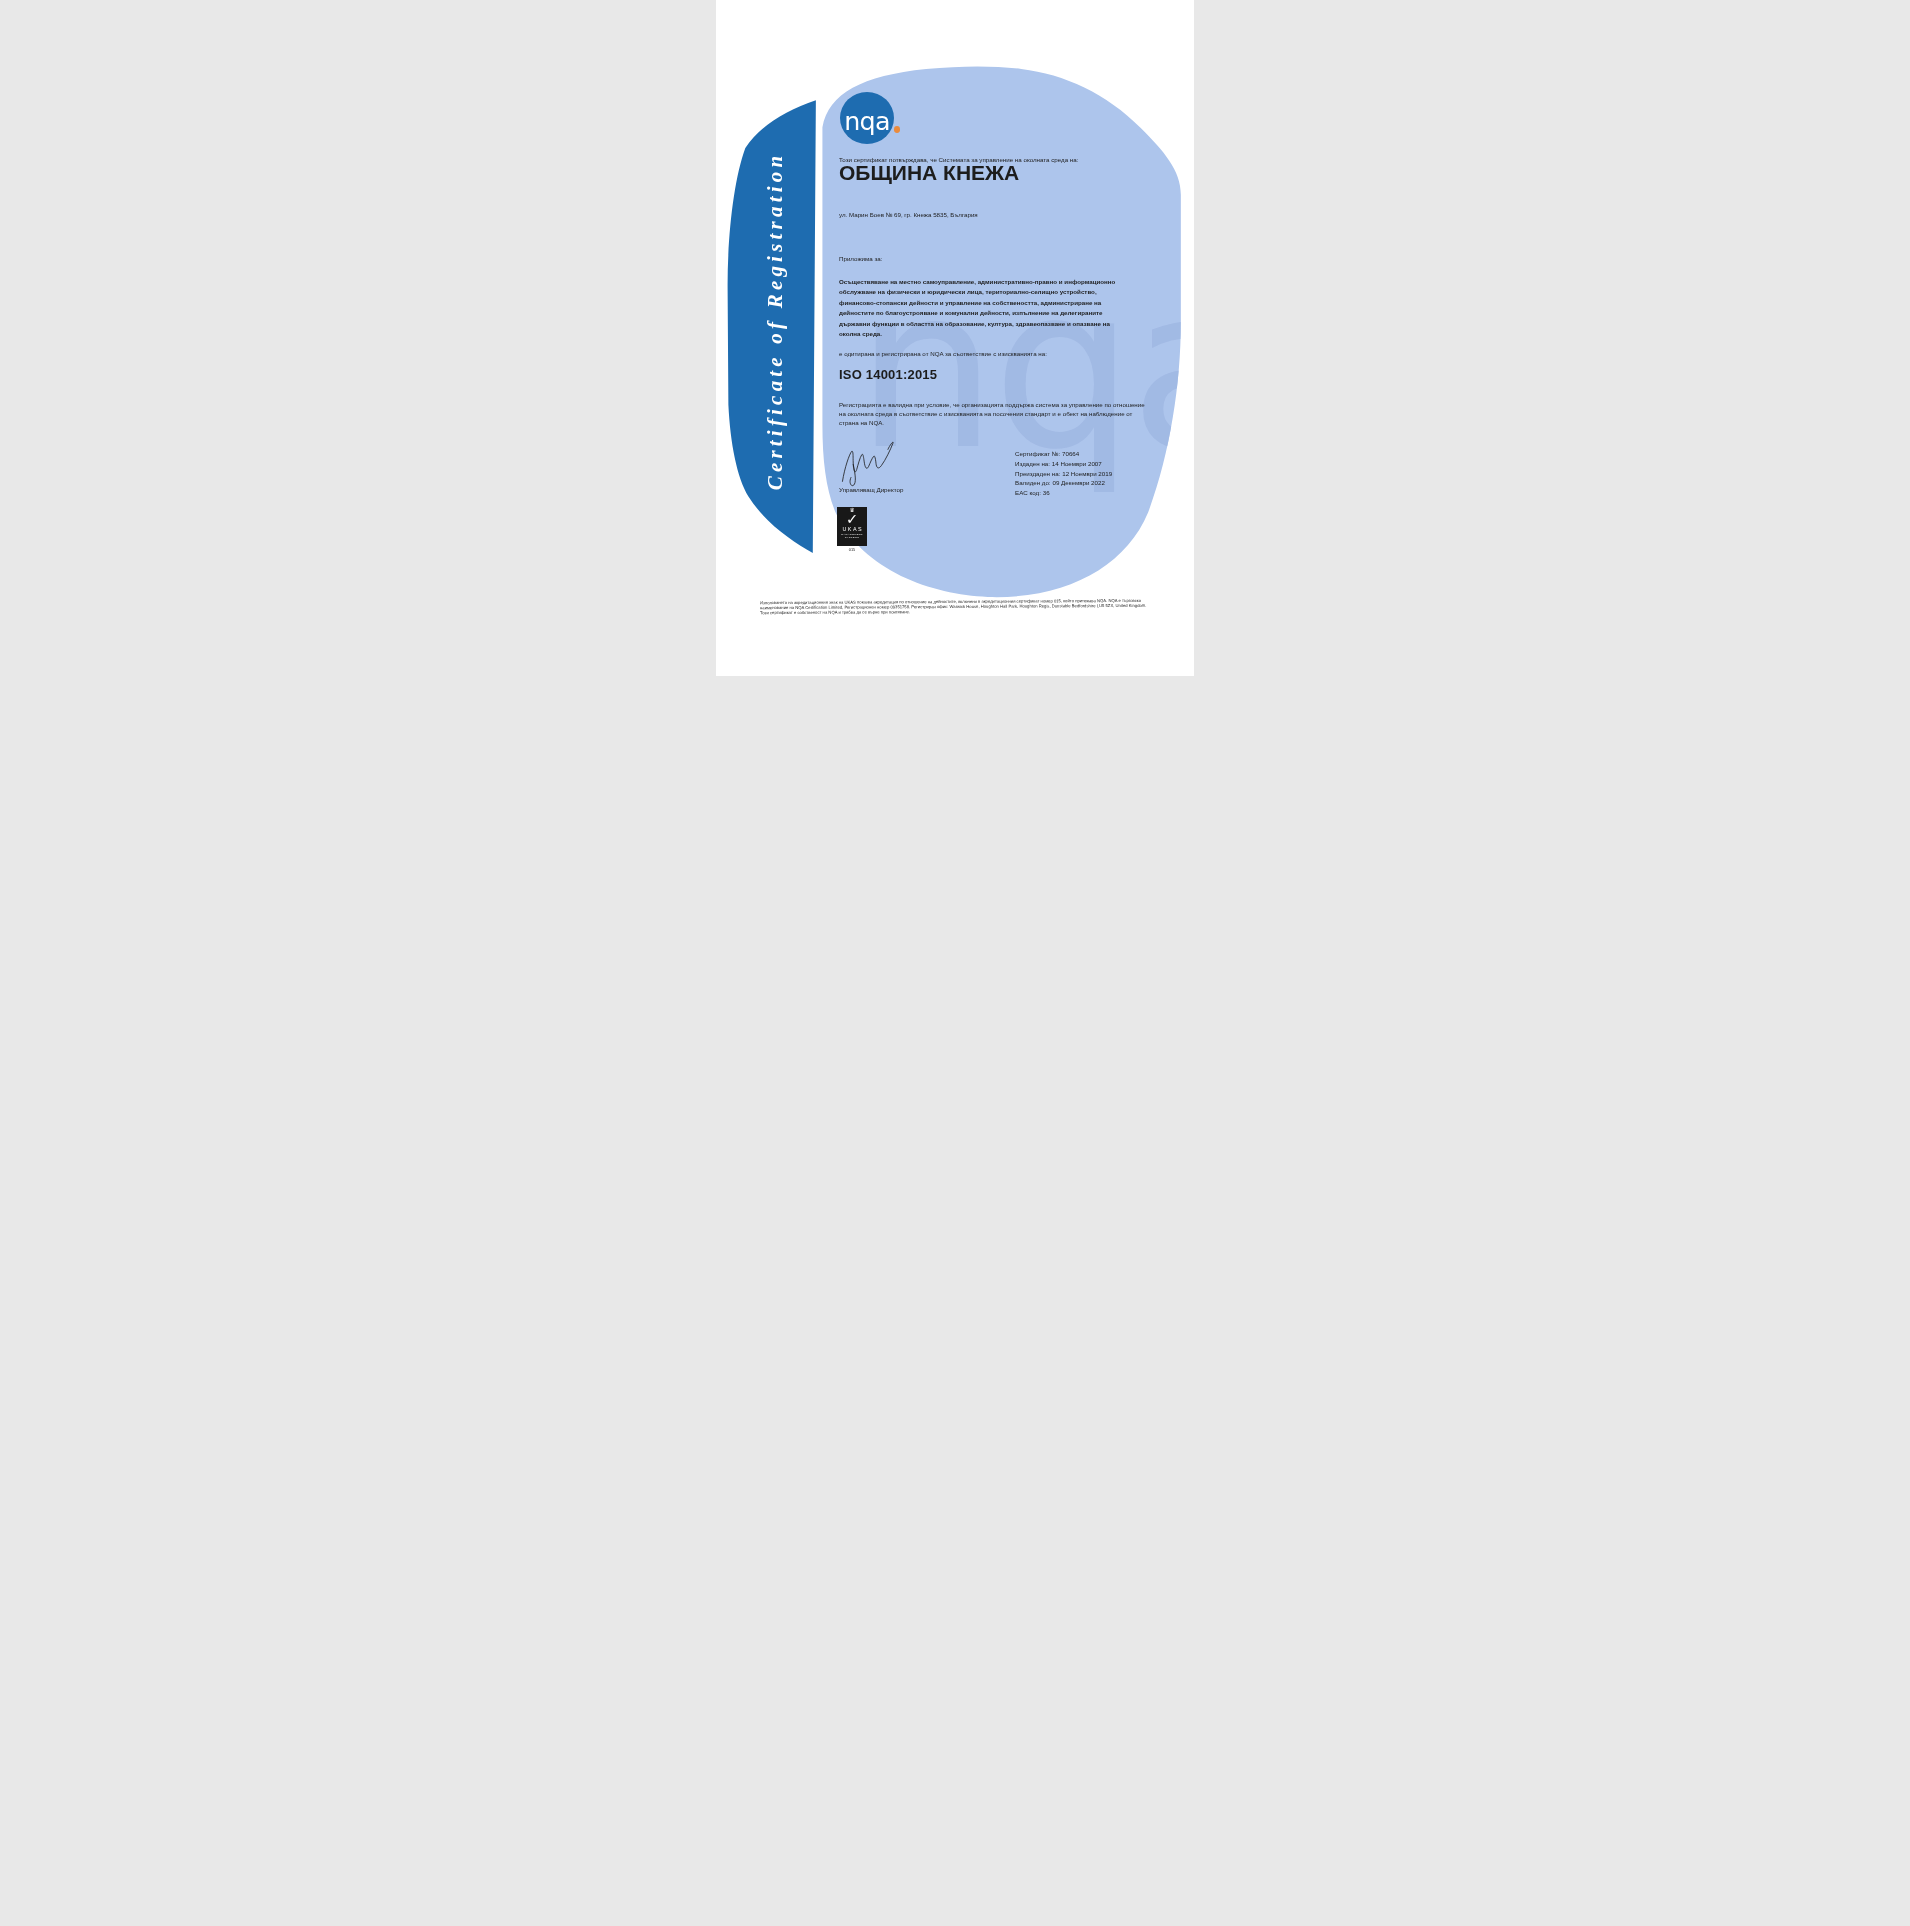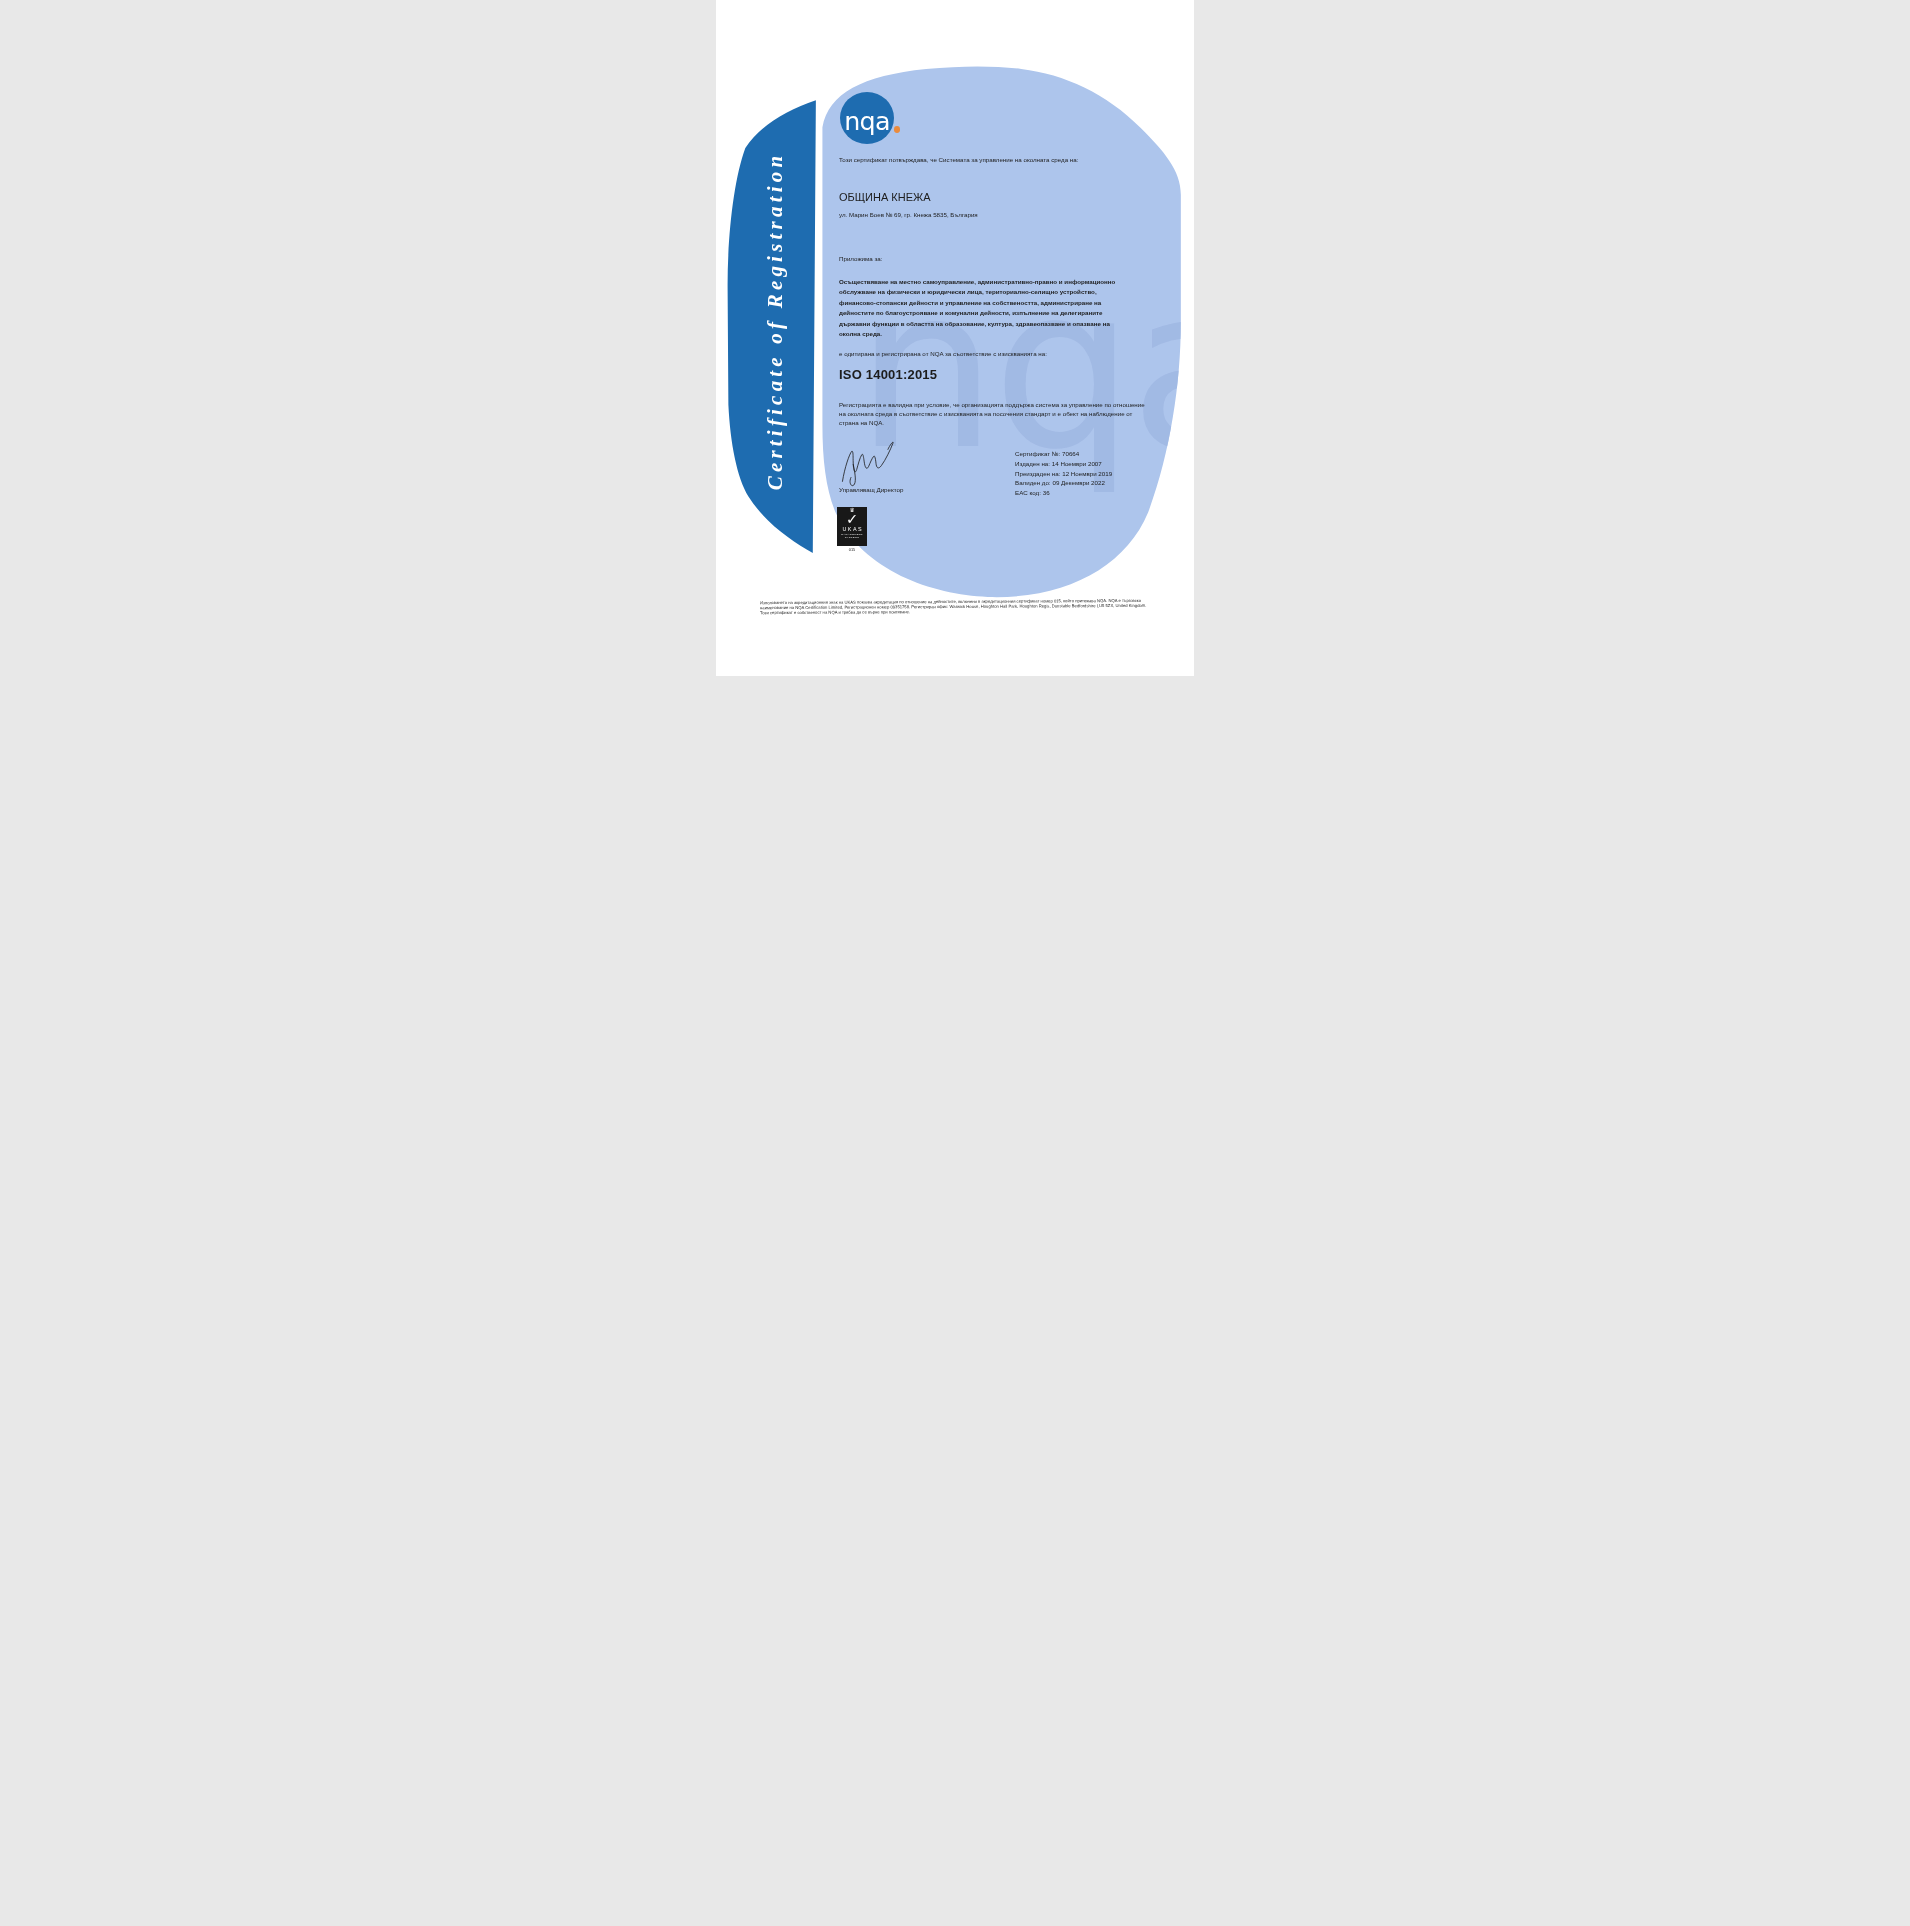--- a/index.html
+++ b/index.html
@@ -41,21 +41,21 @@
     color:#ffffff;
     transform:translateY(3.9px);
     line-height:1;
   }
   .logo-dot{
     position:absolute;left:178px;top:126px;width:6.2px;height:6.5px;
     background:#ea8b3d;border-radius:50%;
   }
 
   .intro-line{left:123px;top:156px;width:300px;font-size:6.2px;line-height:8px;}
-  .company-name{left:123px;top:188px;font-size:11px;font-weight:400;letter-spacing:0px;line-height:19px;}
+  .company-name{left:123px;top:163px;font-size:21px;font-weight:700;letter-spacing:0px;line-height:19px;}
   .company-address{left:123px;top:211px;font-size:6.2px;}
   .applicable-label{left:123px;top:255px;font-size:6.2px;}
   .scope-text{left:123px;top:277px;width:277px;font-size:6.2px;font-weight:700;line-height:10.4px;}
   .audited-line{left:123px;top:350px;width:300px;font-size:6.2px;}
   .standard-code{left:123px;top:367px;font-size:13px;font-weight:700;letter-spacing:0.2px;}
   .validity-text{left:123px;top:400px;width:313px;font-size:6.2px;line-height:9px;}
   .signatory-title{left:123px;top:486px;font-size:6.2px;}
 
   .details-block{left:299px;top:449px;font-size:6.2px;line-height:9.8px;}
   .details-row{white-space:nowrap;}

